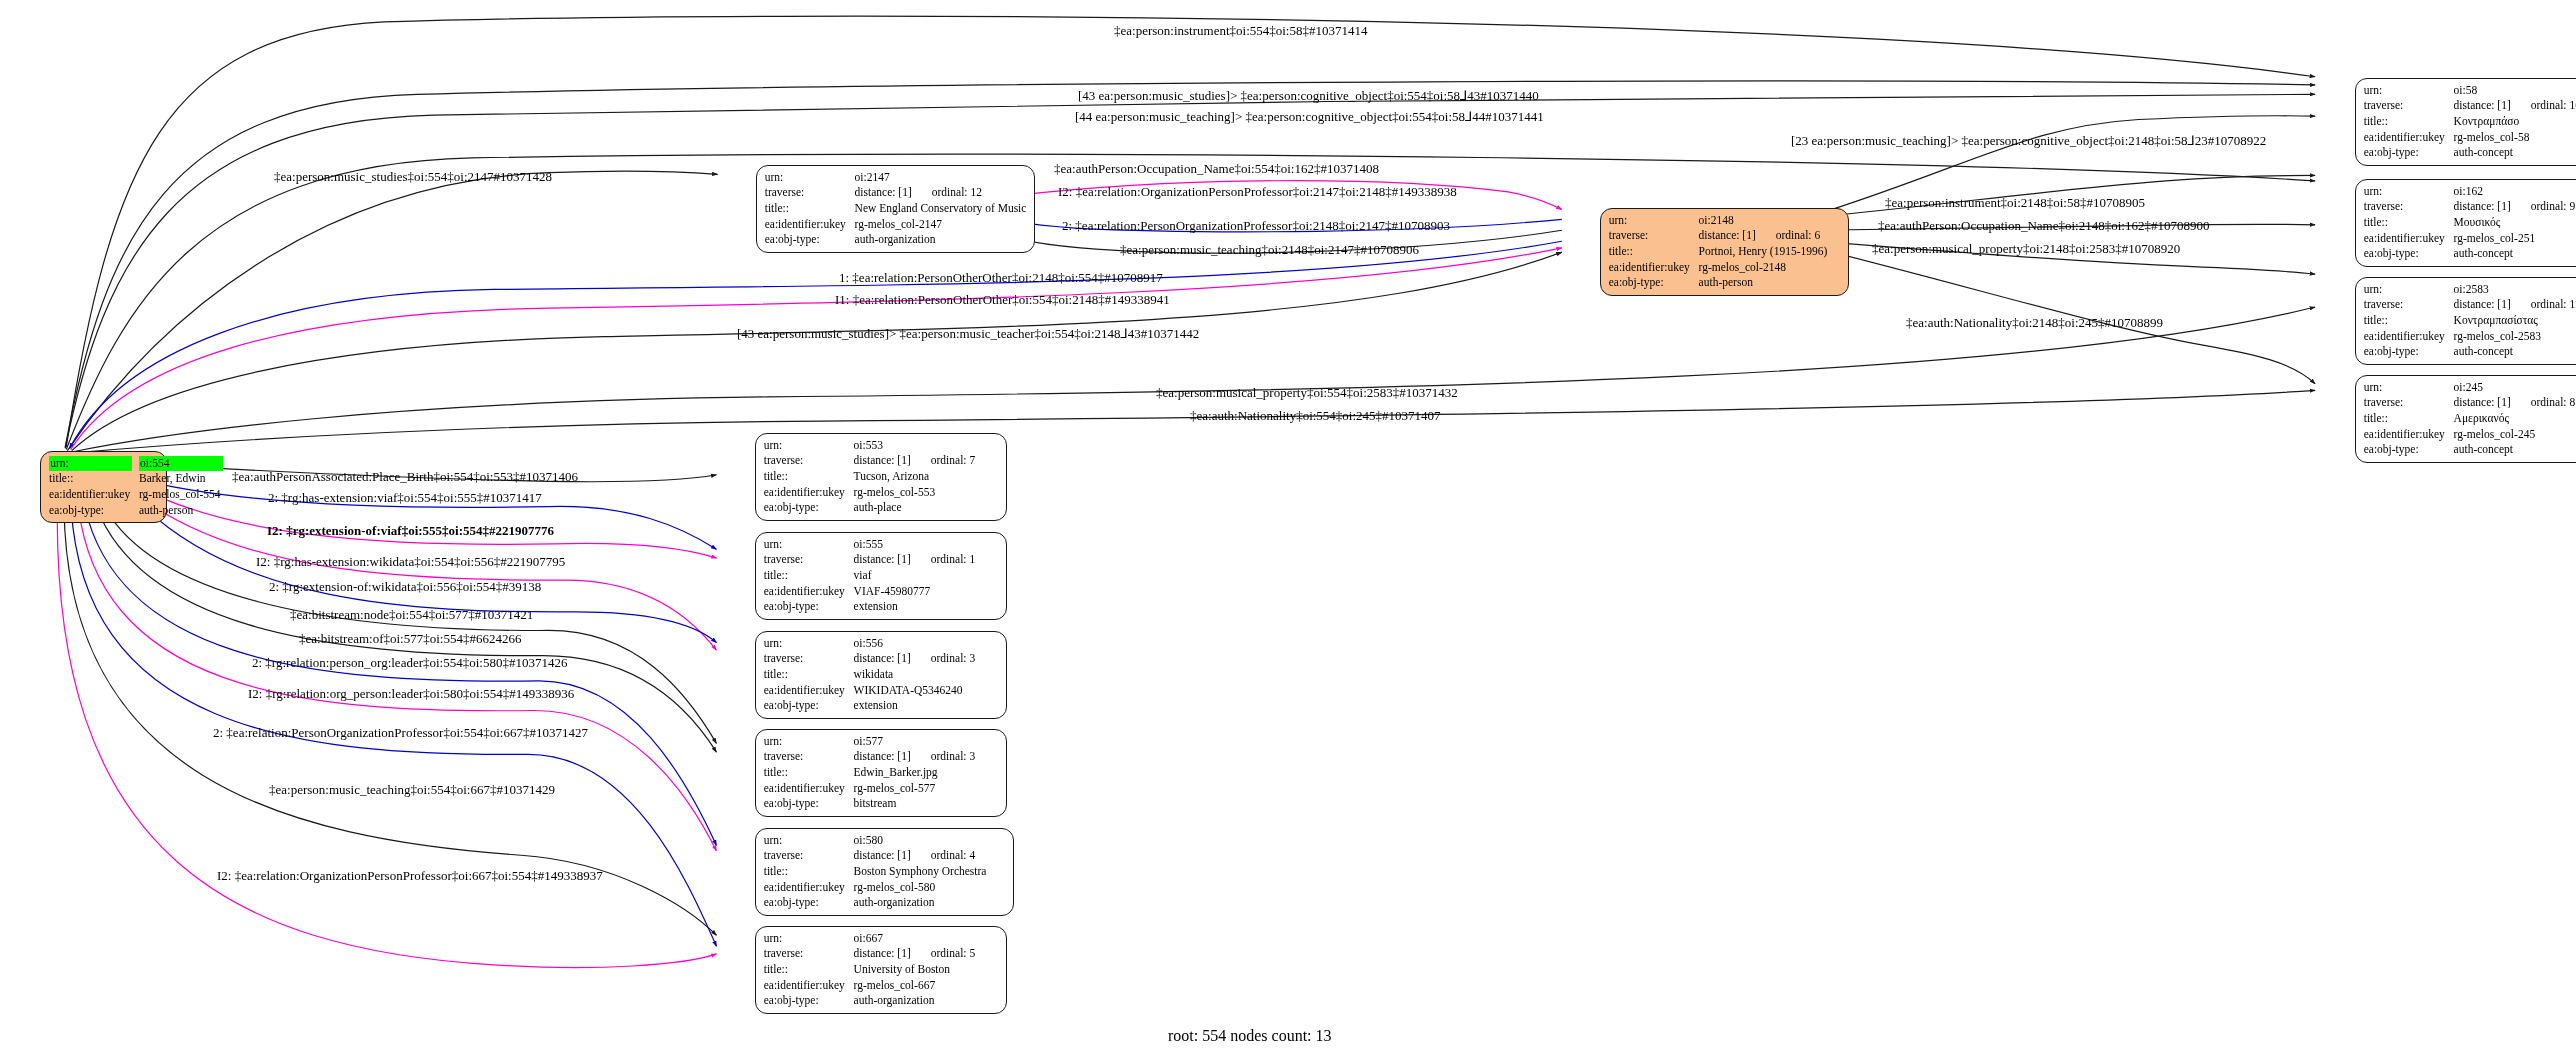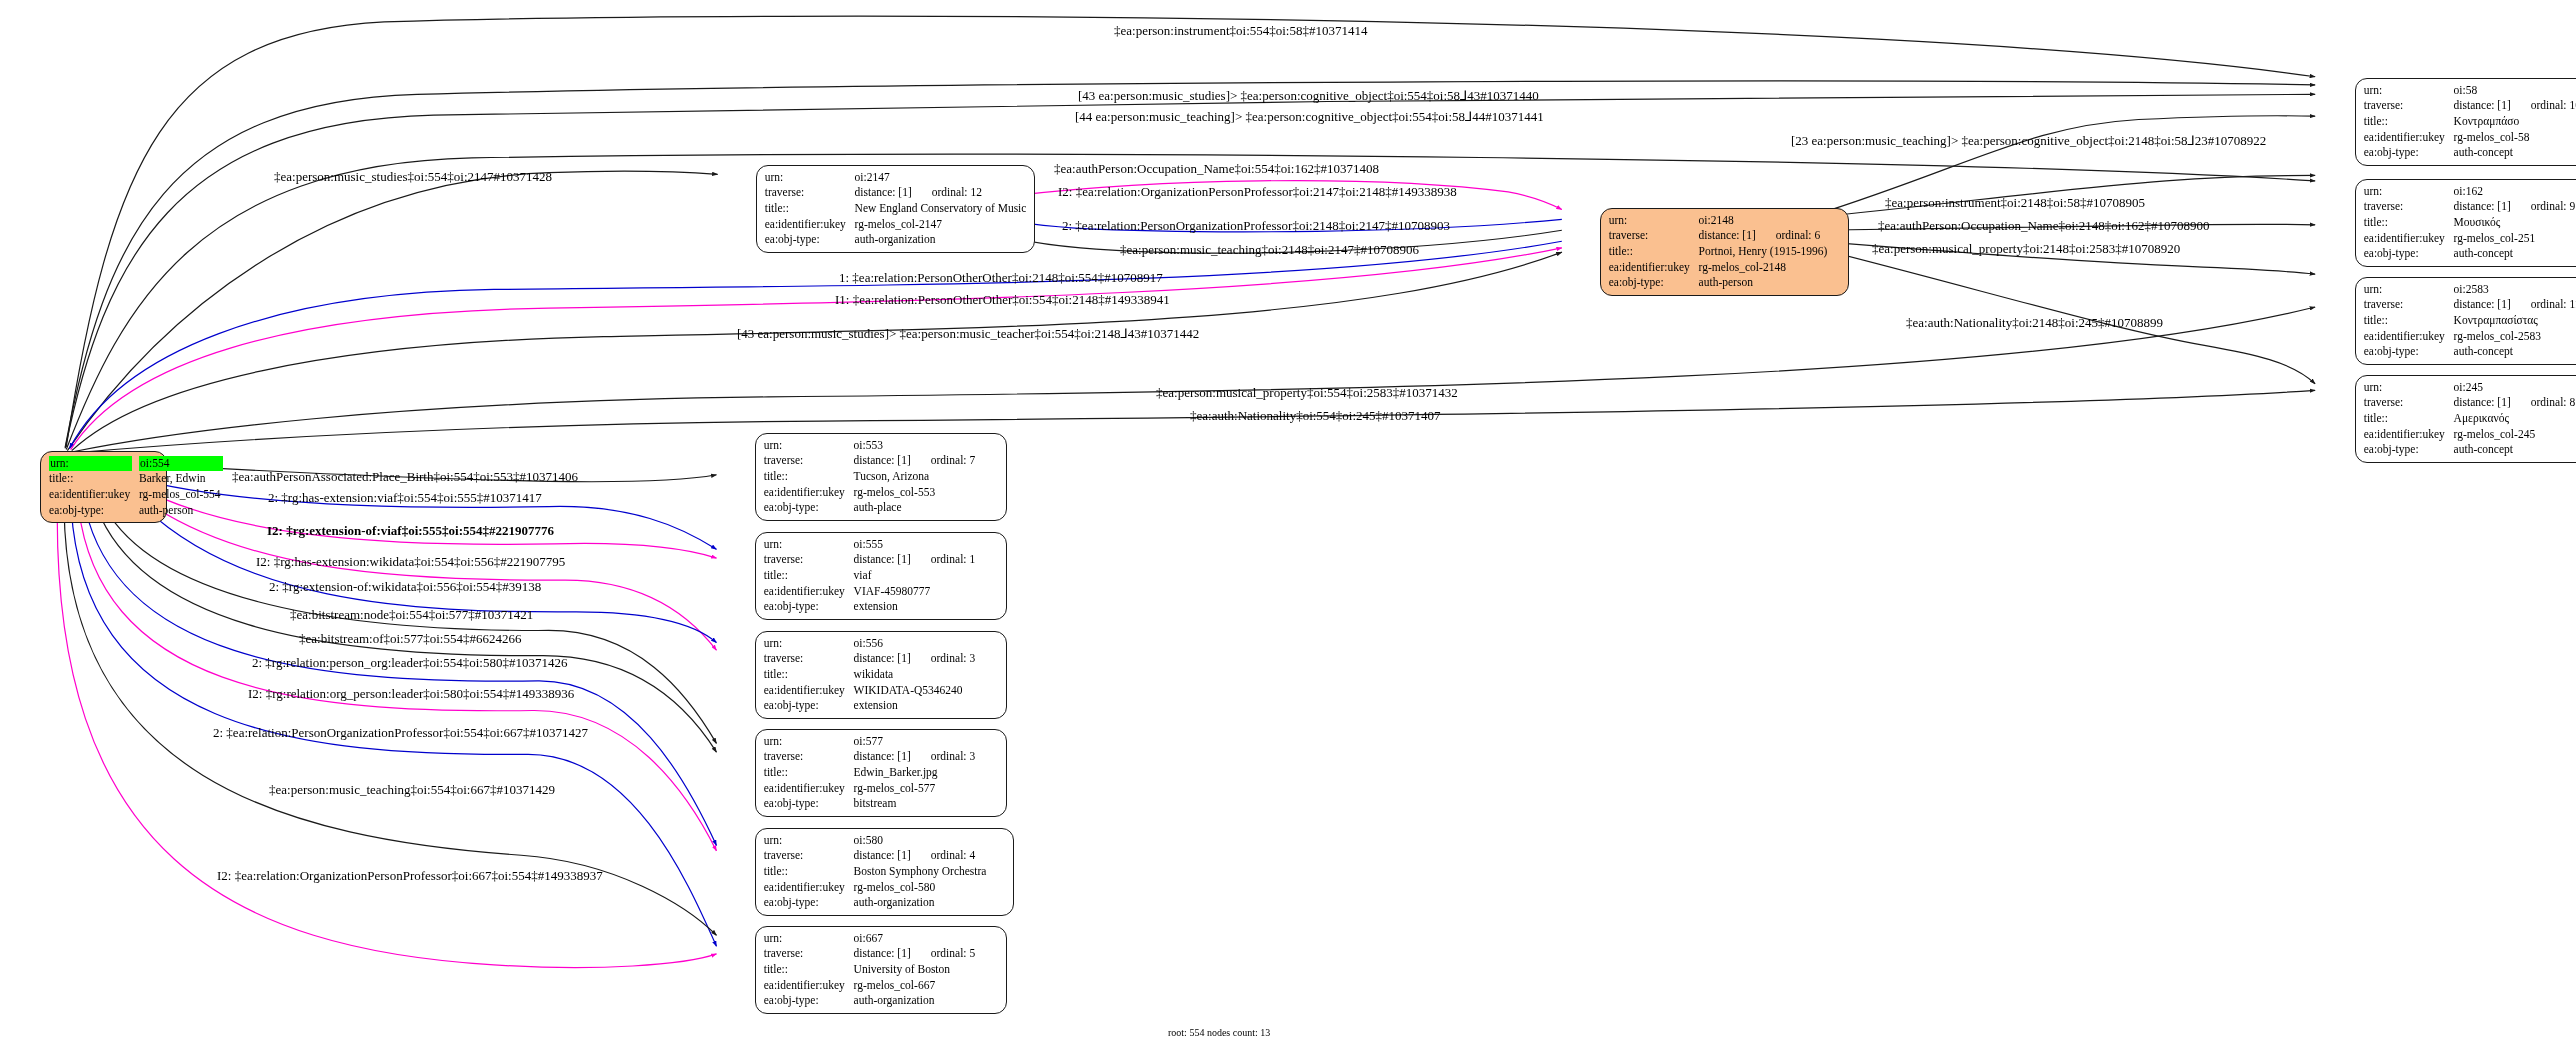--- a/index.html
+++ b/index.html
@@ -72,21 +72,21 @@
   .elabel {
     position: absolute;
     font-size: 13px;
     line-height: 1;
     color: #000000;
     white-space: nowrap;
     background: transparent;
   }
   .caption {
     position: absolute;
-    font-size: 10px;
+    font-size: 16px;
     color: #000000;
     white-space: nowrap;
   }
 </style>
 </head>
 <body>
 
 <div id="canvas">
 
   <svg id="edge-layer" viewBox="0 0 4697 1928" xmlns="http://www.w3.org/2000/svg">

